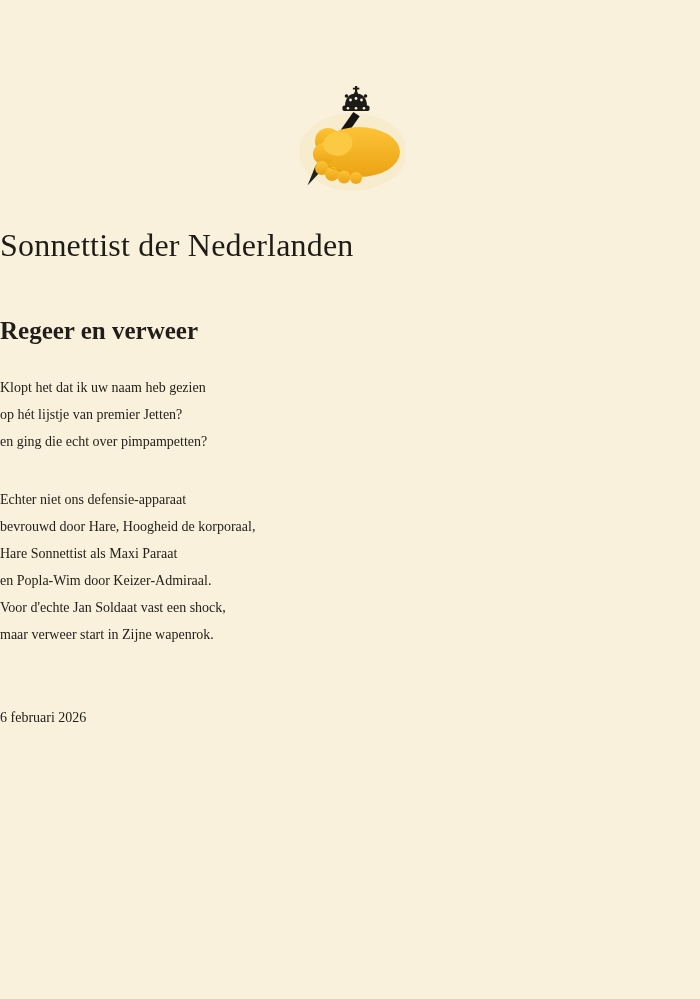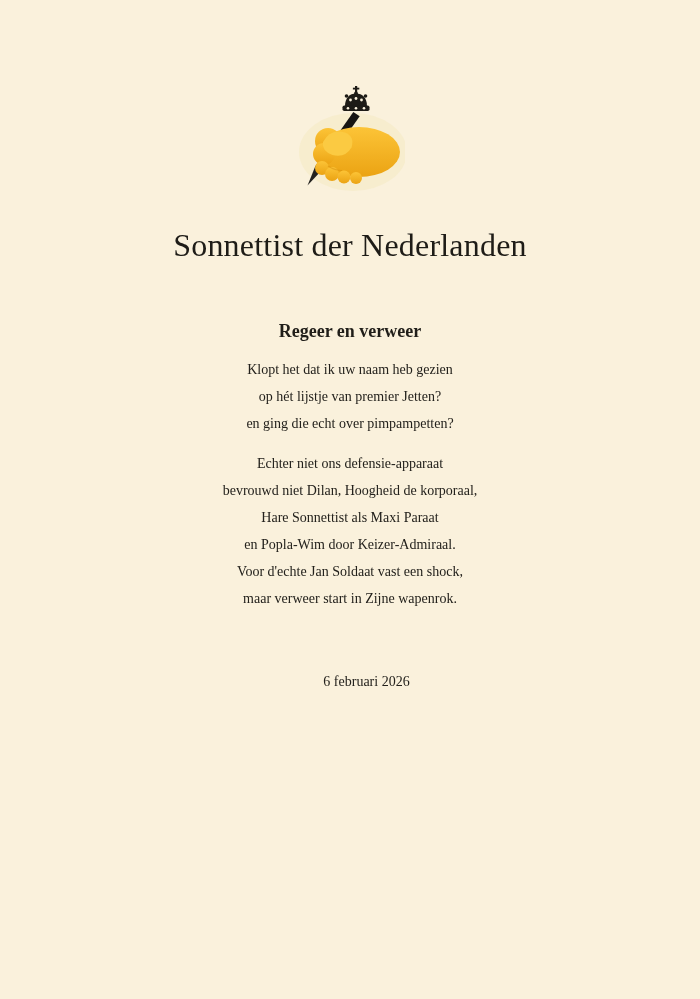--- a/index.html
+++ b/index.html
@@ -10,59 +10,57 @@
     width: 700px;
     height: 999px;
     background: #faf1dc;
     overflow: hidden;
     font-family: "Liberation Serif", "DejaVu Serif", serif;
     color: #23211c;
   }
   .page {
     width: 700px;
     height: 890px;
-    text-align: center;
   }
   .logo {
     padding-top: 86px;
     height: 106px;
   }
   .logo svg {
     display: block;
     margin: 0 auto;
   }
   .site-title {
     margin: 34px 0 0 0;
     font-size: 32px;
     font-weight: 400;
     line-height: 38px;
     letter-spacing: 0.2px;
     color: #1e1c17;
   }
   .poem-title {
     margin: 55px 0 0 0;
-    font-size: 18px;
+    font-size: 25px;
     font-weight: 700;
     line-height: 24px;
     color: #201e19;
   }
   .stanza {
-    margin-top: 13px;
+    margin-top: 31px;
   }
   .line {
     margin: 0;
     font-size: 14px;
     line-height: 27px;
     color: #23211c;
   }
   .poem-date {
     margin-top: 56px;
     font-size: 14px;
     line-height: 27px;
-    padding-left: 33px;
   }
 </style>
 </head>
 <body>
 
 <div class="page">
 
   <header>
     <div class="logo">
       <svg width="110" height="106" viewBox="0 0 110 106" aria-hidden="true">
@@ -115,21 +113,21 @@
 
     <div class="stanza">
       <p class="line">Klopt het dat ik uw naam heb gezien</p>
       <p class="line">op hét lijstje van premier Jetten?</p>
       <p class="line">en ging die echt over pimpampetten?</p>
     </div>
 
 
     <div class="stanza">
       <p class="line">Echter niet ons defensie-apparaat</p>
-      <p class="line">bevrouwd niet Dilan, Hoogheid de korporaal,</p>
+      <p class="line">bevrouwd door Hare, Hoogheid de korporaal,</p>
       <p class="line">Hare Sonnettist als Maxi Paraat</p>
       <p class="line">en Popla-Wim door Keizer-Admiraal.</p>
       <p class="line">Voor d'echte Jan Soldaat vast een shock,</p>
       <p class="line">maar verweer start in Zijne wapenrok.</p>
     </div>
 
     <div class="poem-date">6 februari 2026</div>
   </main>
 
 </div>

